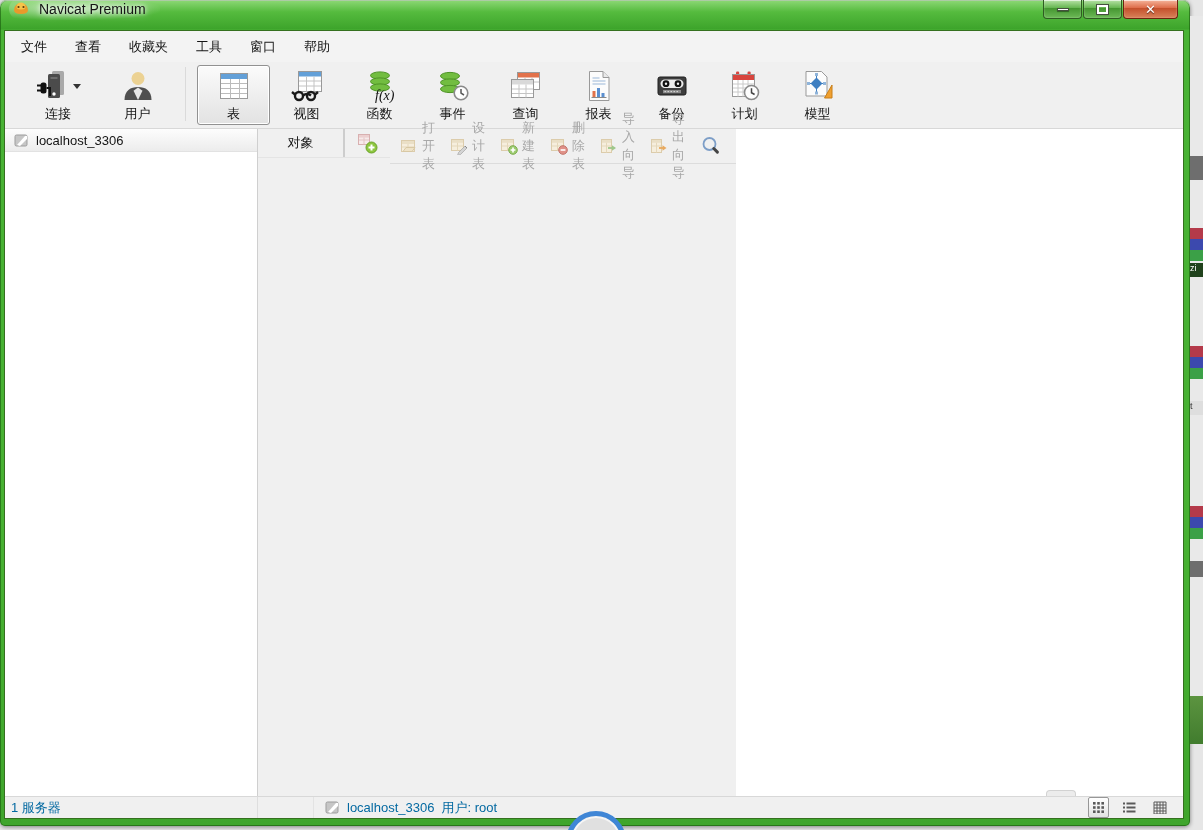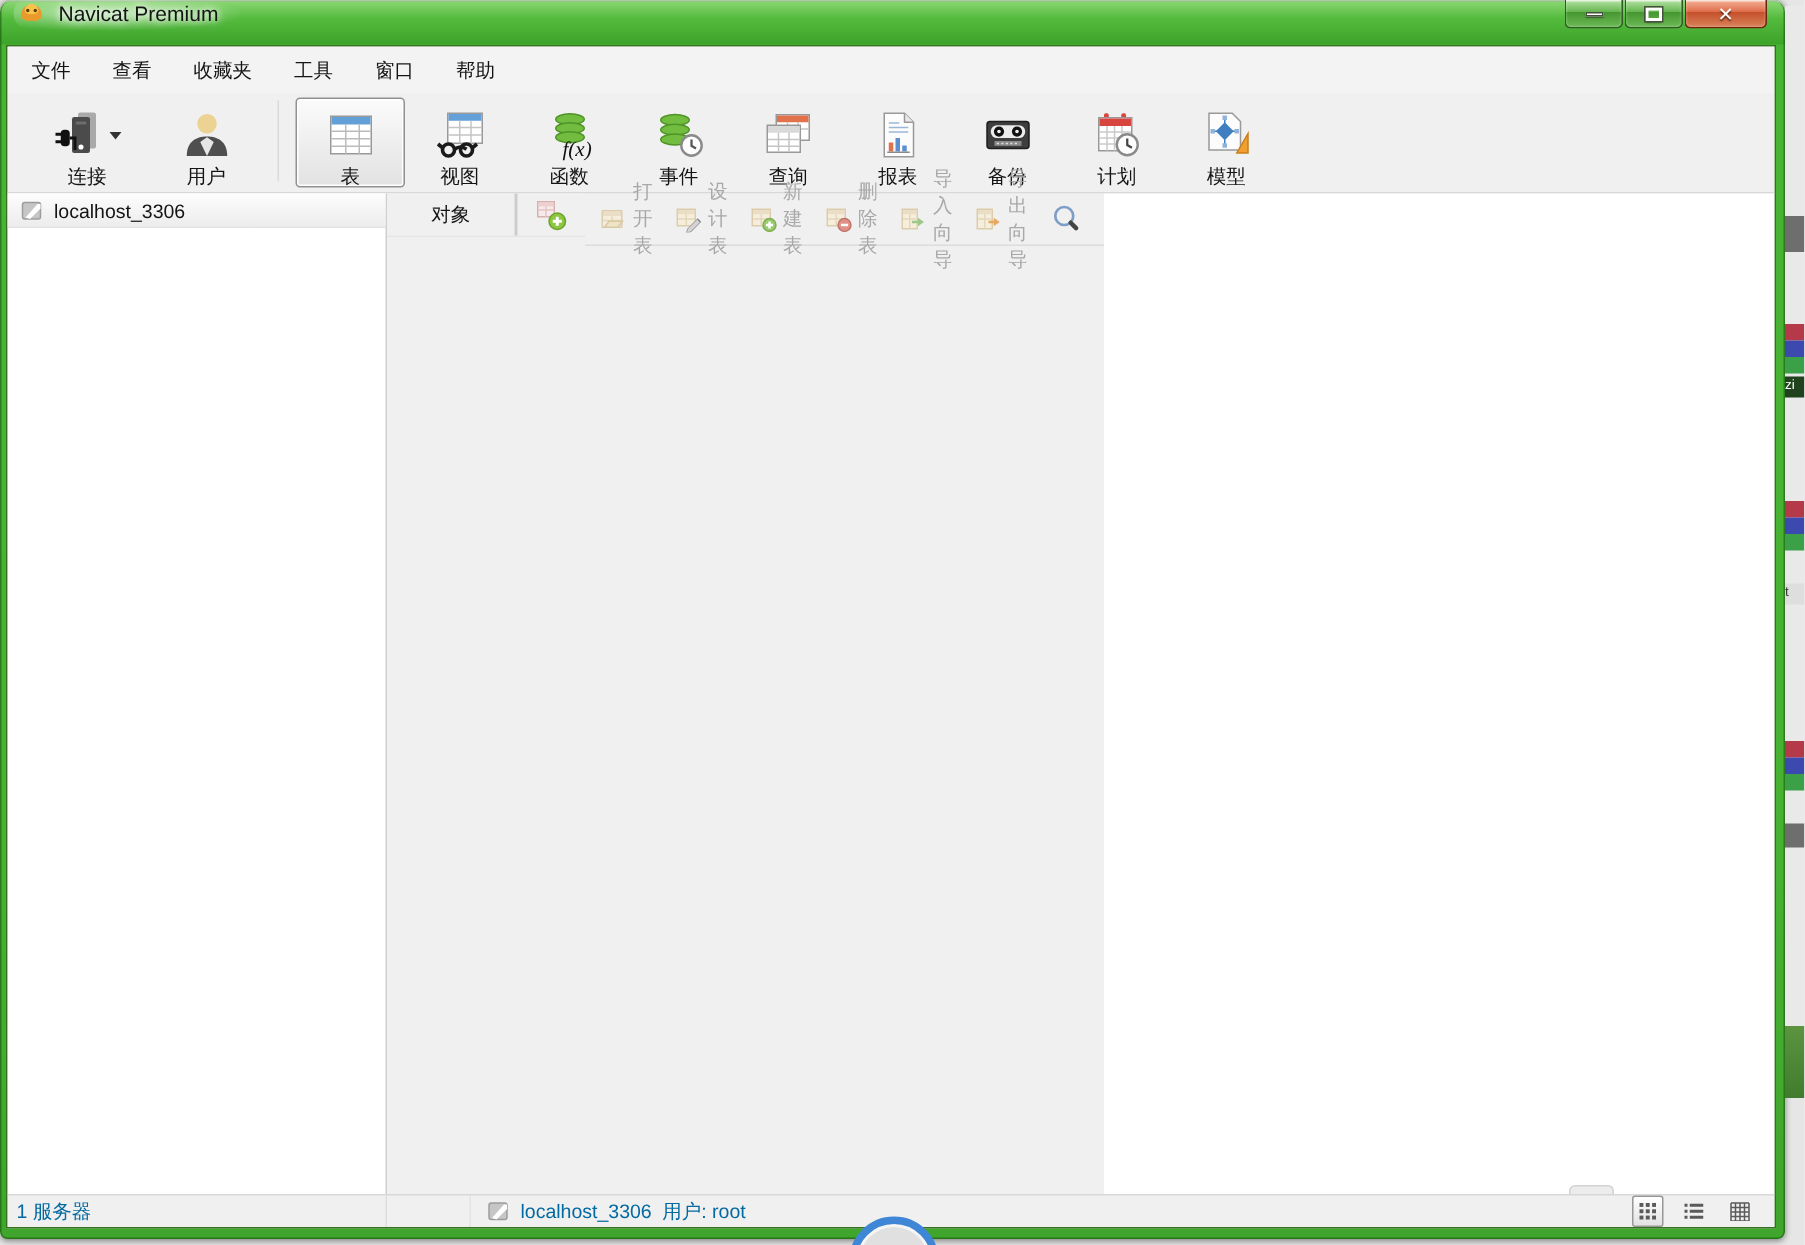--- a/index.html
+++ b/index.html
@@ -48,21 +48,21 @@
     box-shadow: inset 0 0 0 1px rgba(255,255,255,.7);
     display:flex; flex-direction:column; overflow:hidden;
   }
 
   
   .menubar { height:31px; flex:0 0 31px; display:flex; align-items:center; padding-left:2px; background:#f3f3f3; }
   .menu-item { padding:5px 14px; font-size:13px; color:#141414; cursor:default; }
 
   
   .toolbar { height:67px; flex:0 0 67px; background:#f0f0f0; border-bottom:1px solid #d8d8d8; display:flex; align-items:flex-start; padding:3px 0 0 10px; }
-  .tb-btn { width:73px; height:60px; display:flex; flex-direction:column; align-items:center; border:1px solid transparent; border-radius:3px;justify-content:flex-end; }
+  .tb-btn { width:73px; height:60px; display:flex; flex-direction:column; align-items:center; border:1px solid transparent; border-radius:3px; }
   .tb-iconrow { height:40px; display:flex; align-items:center; justify-content:center; gap:2px; }
   .tb-label { font-size:13px; color:#141414; line-height:1; margin-top:1px; }
   .tb-btn.selected { border-color:#919191; background:linear-gradient(#fbfbfb,#e2e2e2); box-shadow:inset 0 0 0 1px #fff; }
   .tb-sep { width:1px; height:54px; background:#dadada; margin:2px 11px 0 11px; }
   .caret-down { width:0; height:0; border-left:4px solid transparent; border-right:4px solid transparent; border-top:5px solid #333; margin-left:2px; }
 
   
   .content-row { flex:1; display:flex; min-height:0; }
   .sidebar { width:253px; flex:0 0 253px; background:#fff; border-right:1px solid #cfcfcf; }
   .conn-row {
@@ -87,21 +87,21 @@
   .statusbar { height:22px; flex:0 0 22px; background:#f0f0f0; border-top:1px solid #d8d8d8; display:flex; align-items:center; font-size:13px; color:#0369a1; }
   .sb-servers { width:253px; flex:0 0 253px; height:100%; display:flex; align-items:center; padding-left:6px; border-right:1px solid #dedede; }
   .sb-spacer { width:56px; flex:0 0 56px; height:100%; border-right:1px solid #e3e3e3; }
   .sb-conn { display:flex; align-items:center; gap:7px; padding-left:11px; }
   .sb-user { margin-left:0; }
   .sb-views { margin-left:auto; display:flex; align-items:center; gap:9px; padding-right:12px; }
   .view-btn { display:flex; padding:3px; border:1px solid transparent; border-radius:2px; }
   .view-btn.selected { border-color:#979797; background:linear-gradient(#ffffff,#e2e2e2); }
 
   
-  .desktop { position:absolute; right:0; top:4px; width:13px; height:728px; background:#e9e9e9; overflow:hidden; }
+  .desktop { position:absolute; right:0; top:16px; width:13px; height:728px; background:#e9e9e9; overflow:hidden; }
   .frag { position:absolute; left:0; width:13px; }
   .frag-dark { background:#6e6e6e; }
   .frag-red { background:#b43a4a; }
   .frag-blue { background:#3c49ae; }
   .frag-green { background:#3ba047; }
   .frag-label { background:#20421c; color:#fff; font-size:9px; line-height:11px; text-align:left; overflow:hidden; }
   .frag-label2 { background:#dedede; color:#333; font-size:9px; line-height:11px; overflow:hidden; }
   .frag-photo { background:linear-gradient(180deg,#5c9440 0%,#3e7a2c 35%,#2c5e20 70%,#23501a 100%); }
 
   .taskbar-orb {

